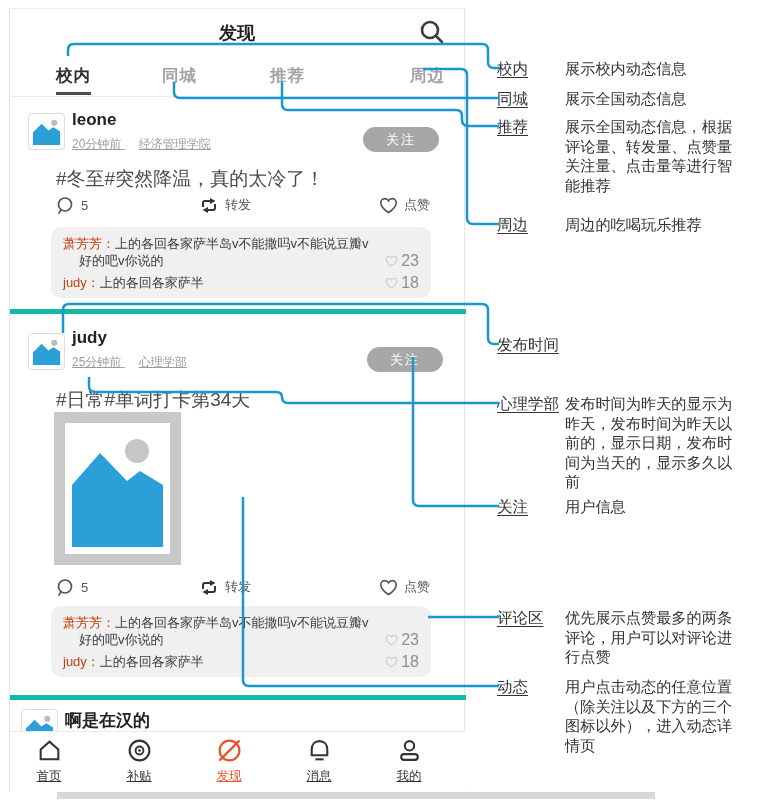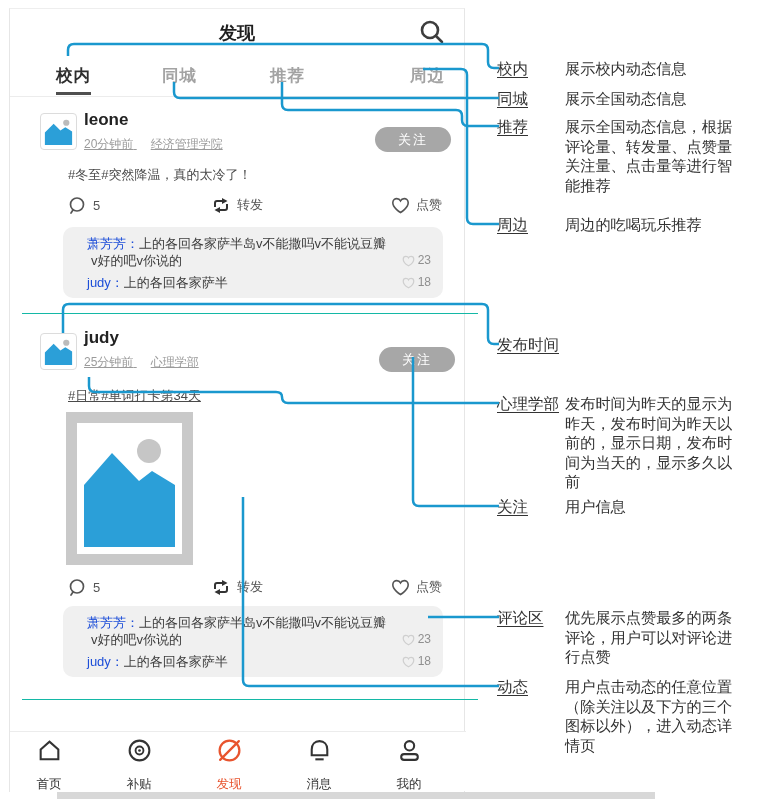--- a/index.html
+++ b/index.html
@@ -12,45 +12,45 @@
 
   .app-header { position:absolute; left:0; top:2px; width:100%; height:44px; }
   .app-title { position:absolute; left:0; right:0; top:10px; text-align:center;
                font-size:18px; font-weight:700; color:#1f1f1f; }
   .search-btn { position:absolute; right:18px; top:7px; width:28px; height:28px; }
 
   .tabs { position:absolute; left:0; top:46px; width:100%; height:42px; border-bottom:1px solid #ececec; }
   .tab { position:absolute; top:10px; font-size:16.5px; font-weight:700; color:#a3a3a3; letter-spacing:1px; cursor:pointer; }
   .tab.active { color:#2e2e2e; padding-bottom:5px; border-bottom:3px solid #4f4f4f; }
 
-  .post { position:absolute; left:12px; width:456px; border-bottom:1px solid #14b8a6; }
+  .post { position:absolute; left:0; width:456px; border-bottom:5px solid #14b8a6; }
   .avatar { position:absolute; width:37px; height:37px; background:#fff; border:1px solid #dcdcdc; border-radius:4px; }
   .uname { position:absolute; font-size:17px; font-weight:700; color:#222; }
   .meta  { position:absolute; font-size:12px; color:#9b9b9b;text-decoration:underline; }
   .meta .college { margin-left:14px; }
   .follow-pill { position:absolute; width:76px; height:25px; border-radius:13px; background:#a7a7a7;
                  color:#fff; font-size:13px; text-align:center; line-height:25px; letter-spacing:2px; cursor:pointer; }
-  .content { position:absolute; font-size:13px; color:#4a4a4a; }
+  .content { position:absolute; font-size:19px; color:#4a4a4a; }
   .action { position:absolute; display:flex; align-items:center; gap:6px; font-size:13px; color:#555; cursor:pointer; }
   .cbox { position:absolute; width:380px; background:#f0f0f0; border-radius:10px; padding:8px 12px 7px 12px; }
   .crow { display:flex; align-items:flex-start; font-size:13px; color:#3d3d3d; line-height:17px; }
   .crow + .crow { margin-top:5px; }
   .ctext { flex:1; padding-left:16px; text-indent:-16px; }
-  .cname { color:#1d4ed8;margin-left:12px; }
+  .cname { color:#c2410c; }
   .clikes { width:44px; display:flex; justify-content:flex-end; align-items:center; gap:3px;
-            color:#8f8f8f; font-size:12px; align-self:flex-end; }
+            color:#8f8f8f; font-size:16px; align-self:flex-end; }
   .img-ph { position:absolute; background:#c9c9c9; padding:11px; }
   .img-ph .inner { width:100%; height:100%; background:#fff; }
 
   .partial-post { position:absolute; left:0; top:691px; width:456px; height:31px; overflow:hidden; }
 
   .bottom-nav { position:absolute; left:0; top:722px; width:456px; height:60px; background:#fff;
                 border-top:1px solid #ececec; z-index:6; }
   .nav-item { position:absolute; top:5px; width:70px; text-align:center; cursor:pointer; color:#333; }
-  .nav-item .lbl { display:block; margin-top:12px; font-size:12.5px; color:#333; }
+  .nav-item .lbl { display:block; margin-top:4px; font-size:12.5px; color:#333;text-decoration:underline; }
   .nav-item.active, .nav-item.active .lbl { color:#e8542e; }
 
   .bottom-strip { position:absolute; left:57px; top:792px; width:598px; height:7px; background:#d8d8d8; }
 
   
   .connectors { position:absolute; left:0; top:0; width:781px; height:800px; z-index:10; pointer-events:none; }
   .connectors path { fill:none; stroke:#1a98ce; stroke-width:2.5; }
 
   
   .ann-label { position:absolute; left:497px; font-size:15.5px; color:#333;
@@ -149,21 +149,21 @@
           <circle cx="26" cy="9" r="3.2" fill="#bcbcbc"></circle>
           <path d="M4 32 L4 19 L13 10 L20 17 L25 13.5 L32 18 L32 32 Z" fill="#2b9fd8"></path>
         </svg>
       </div>
       <div class="uname" style="left:62px; top:14px;">judy</div>
       <div class="meta" style="left:62px; top:40px;">
         <span>25分钟前</span>
         <span class="college">心理学部</span>
       </div>
       <div class="follow-pill" style="left:357px; top:33px;">关注</div>
-      <div class="content" style="left:46px; top:73px;text-decoration:underline;">#日常#单词打卡第34天</div>
+      <div class="content" style="left:46px; top:73px;">#日常#单词打卡第34天</div>
 
       <div class="img-ph" style="left:44px; top:98px; width:127px; height:153px;">
         <div class="inner">
           <svg class="icon" width="105" height="131" viewBox="0 0 105 131">
             <circle cx="72" cy="28" r="12" fill="#c6c6c6"></circle>
             <path d="M7 124 L7 62 L35 30 L62 58 L75 48 L98 62 L98 124 Z" fill="#2b9fd8"></path>
           </svg>
         </div>
       </div>
 
@@ -205,20 +205,29 @@
           <div class="clikes">
             <svg class="icon" width="13" height="12" viewBox="0 0 19 17">
                 <path d="M9.5 15.5 C9.5 15.5 1.8 11 1.8 5.8 C1.8 3 3.9 1.6 5.8 1.6 C7.3 1.6 8.8 2.4 9.5 3.8 C10.2 2.4 11.7 1.6 13.2 1.6 C15.1 1.6 17.2 3 17.2 5.8 C17.2 11 9.5 15.5 9.5 15.5 Z" fill="none" stroke="#cfcfcf" stroke-width="1.8"></path>
               </svg>
             <span>18</span>
           </div>
         </div>
       </div>
     </div>
 
+    <div class="partial-post">
+      <div class="avatar" style="left:11px; top:9px;">
+        <svg class="icon" width="35" height="35" viewBox="0 0 36 36">
+          <circle cx="26" cy="9" r="3.2" fill="#bcbcbc"></circle>
+          <path d="M4 32 L4 19 L13 10 L20 17 L25 13.5 L32 18 L32 32 Z" fill="#2b9fd8"></path>
+        </svg>
+      </div>
+      <div class="uname" style="left:55px; top:9px;">啊是在汉的</div>
+    </div>
 
     <div class="bottom-nav">
       <div class="nav-item" style="left:4px;">
         <svg class="icon" style="margin:0 auto;" width="27" height="27" viewBox="0 0 26 26">
           <path d="M4.5 12 L13 4.5 L21.5 12 V21.5 H4.5 Z" fill="none" stroke="#333" stroke-width="2"></path>
         </svg>
         <span class="lbl">首页</span>
       </div>
       <div class="nav-item" style="left:94px;">
         <svg class="icon" style="margin:0 auto;" width="27" height="27" viewBox="0 0 26 26">

